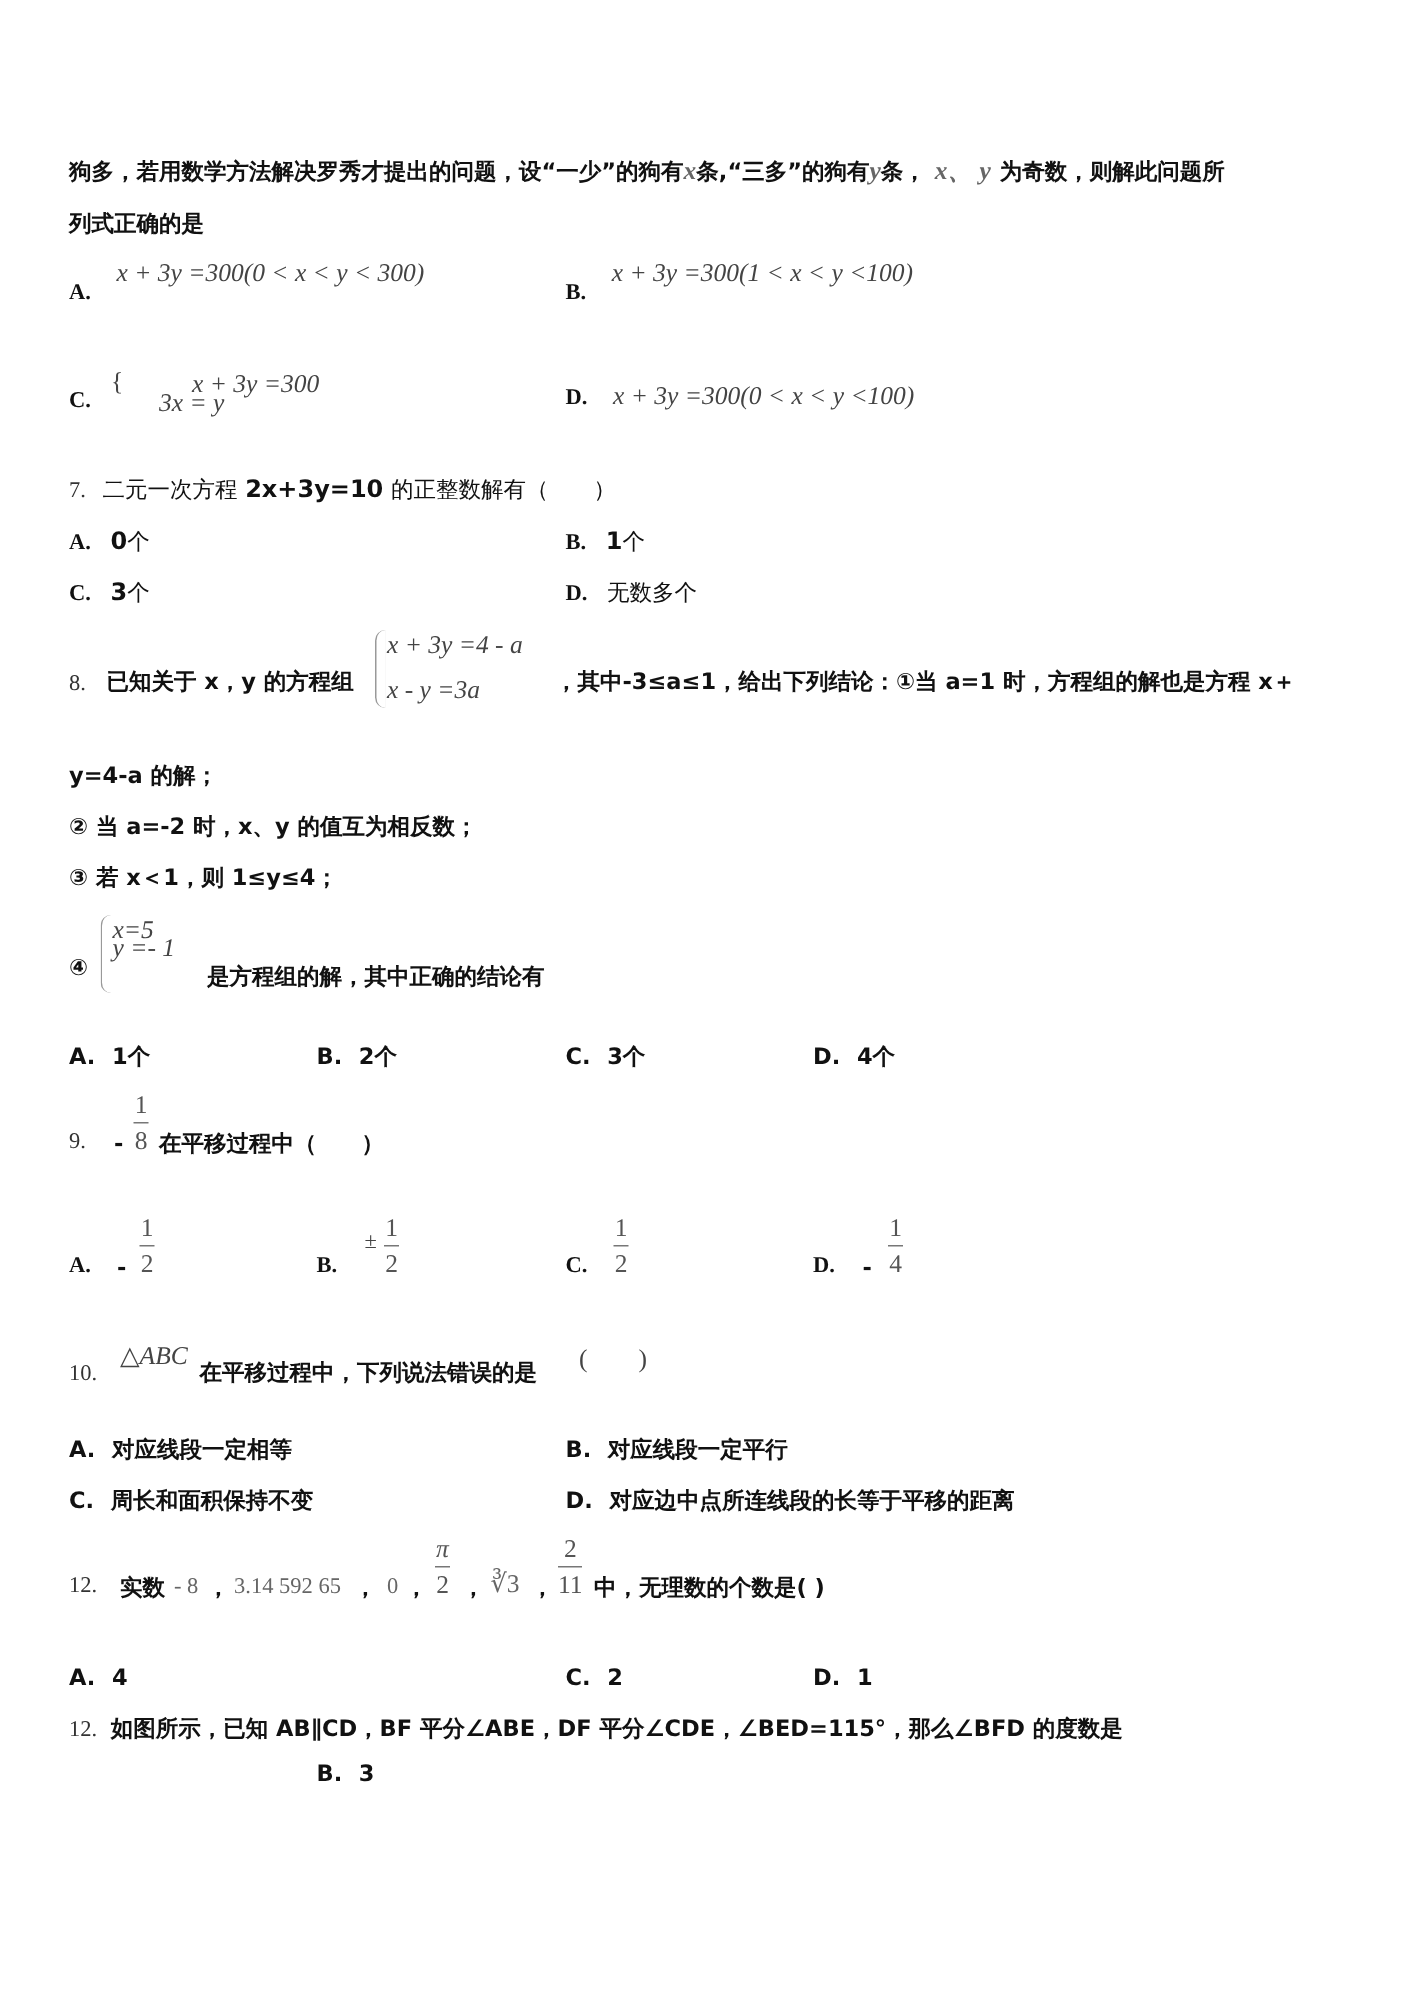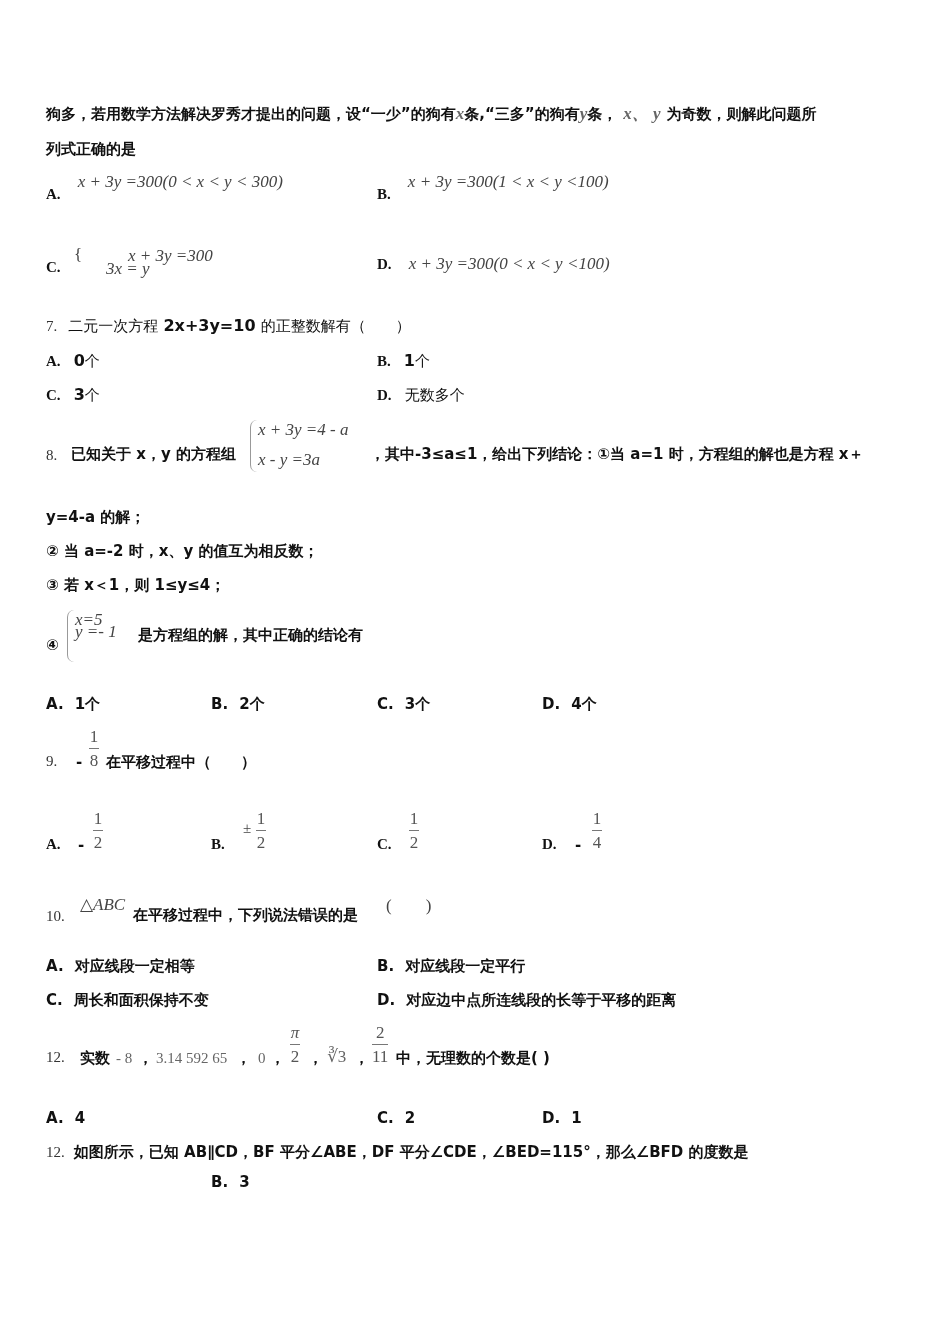--- a/index.html
+++ b/index.html
@@ -81,21 +81,21 @@
 </div>
 <div class="abs cn" style="left:370px; top:445px;">，其中-3≤a≤1，给出下列结论：①当 a=1 时，方程组的解也是方程 x＋</div>
 <div class="abs cn" style="left:46px; top:508px;">y=4-a 的解；</div>
 <div class="abs cn" style="left:46px; top:542px;">② 当 a=-2 时，x、y 的值互为相反数；</div>
 <div class="abs cn" style="left:46px; top:576px;">③ 若 x＜1，则 1≤y≤4；</div>
 <div class="abs" style="left:46px; top:606px; height:60px; width:360px;">
   <span class="cn" style="position:absolute; left:0; top:30px;">④</span>
   <div style="position:absolute; left:21px; top:4px; width:6px; height:52px; border-left:1px solid #999; border-radius:8px 0 0 8px;"></div>
   <span class="math mi" style="position:absolute; left:29px; top:4px;">x=5</span>
   <span class="math mi" style="position:absolute; left:29px; top:16px;">y =- 1</span>
-  <span class="cn" style="position:absolute; left:92px; top:20px;">是方程组的解，其中正确的结论有</span>
+  <span class="cn" style="position:absolute; left:92px; top:36px;">是方程组的解，其中正确的结论有</span>
 </div>
 <div class="abs" style="left:46px; top:694px;">
   <span class="cn">A.</span>
   <span class="cn" style="margin-left:6px;">1个</span>
 </div>
 <div class="abs" style="left:211px; top:694px;">
   <span class="cn">B.</span>
   <span class="cn" style="margin-left:6px;">2个</span>
 </div>
 <div class="abs" style="left:377px; top:694px;">

